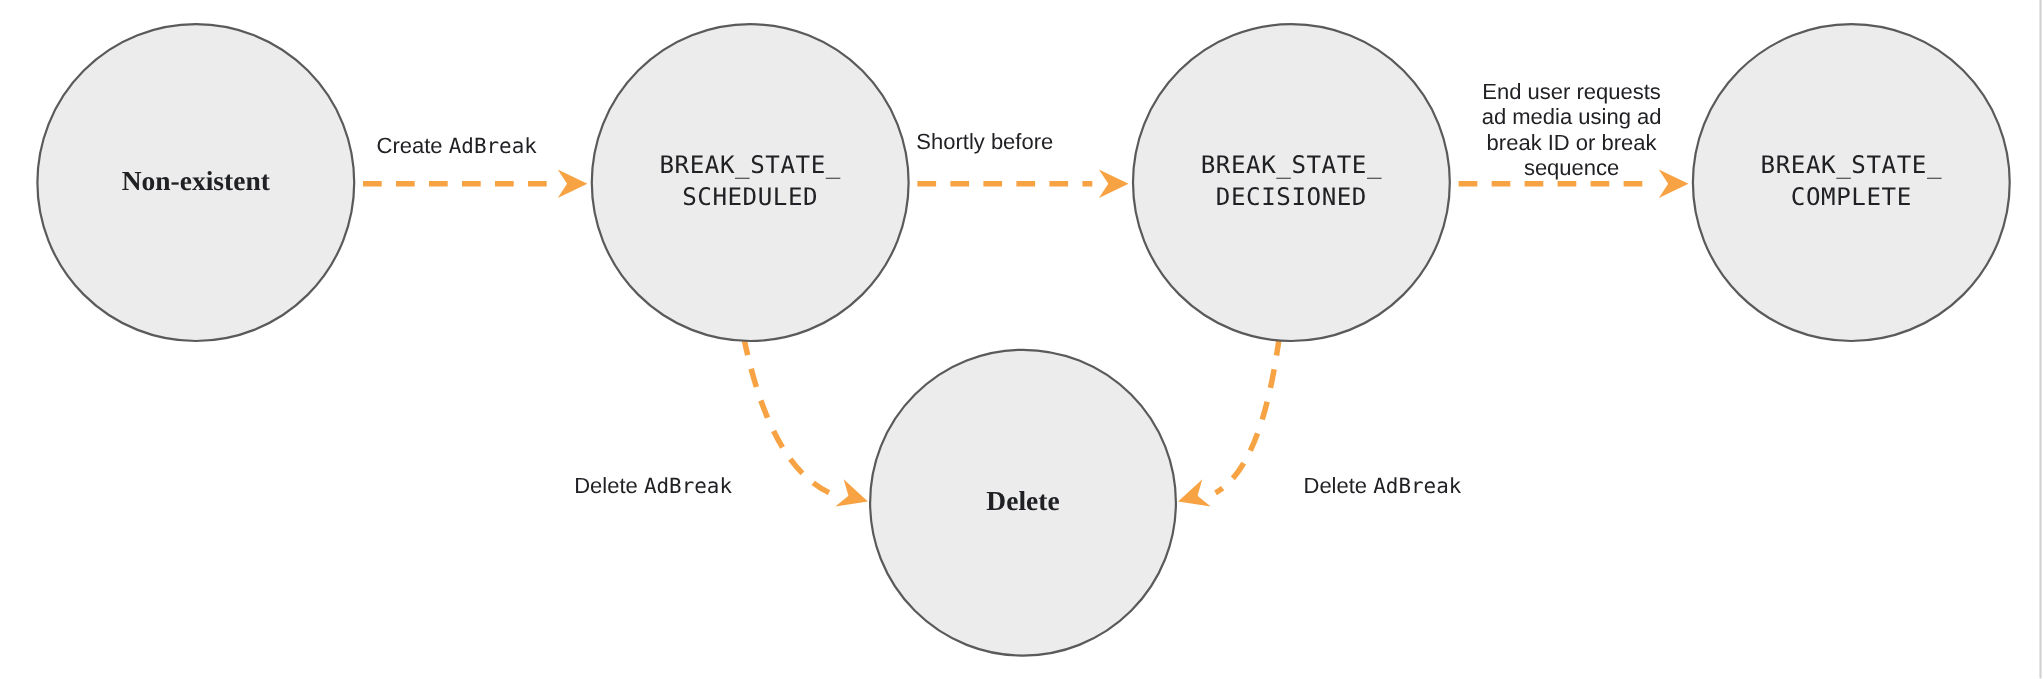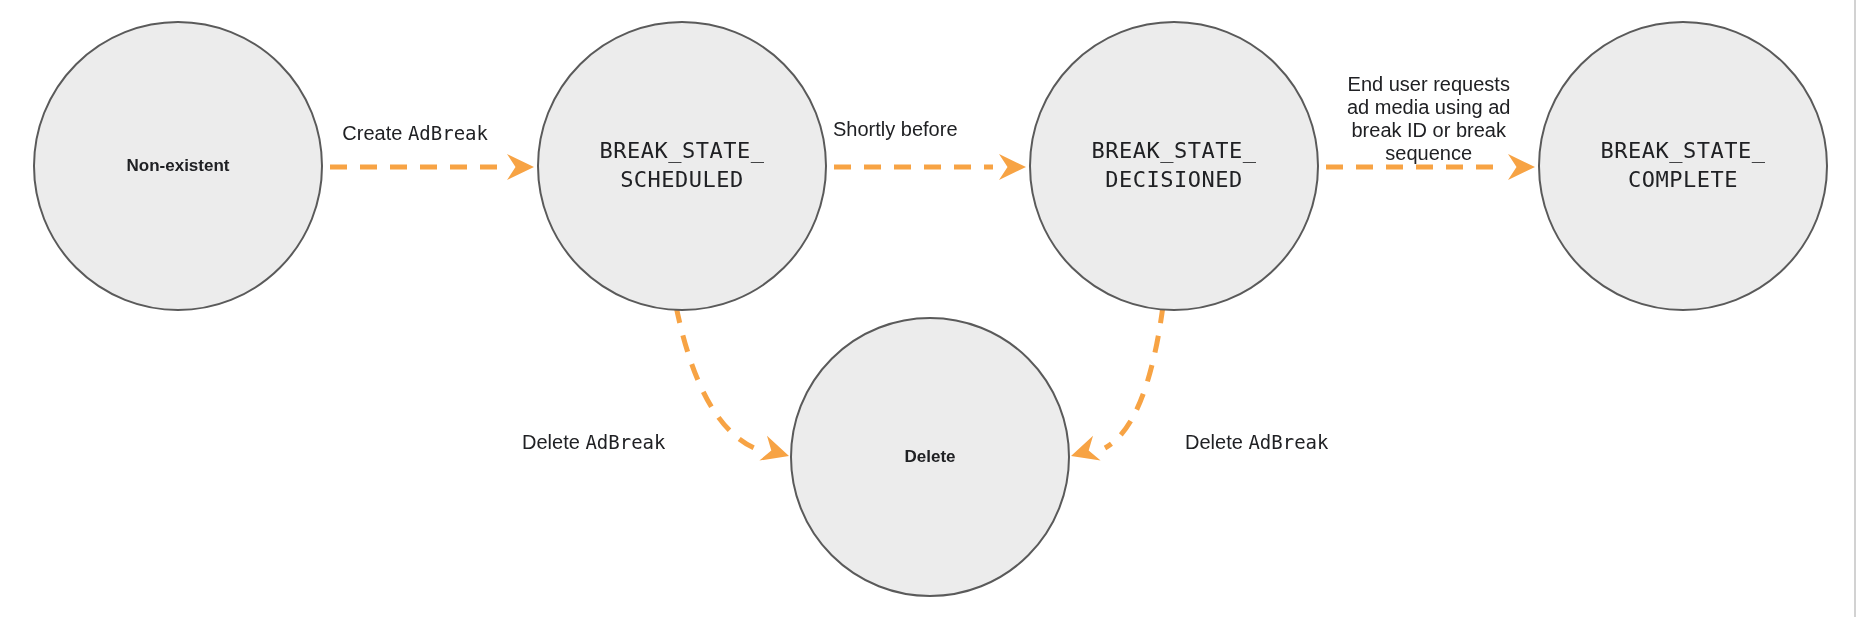--- a/index.html
+++ b/index.html
@@ -42,23 +42,23 @@
     align-items: center;
     justify-content: center;
     text-align: center;
   }
   .state-label {
     color: var(--text);
     white-space: pre-line;
     text-align: center;
   }
   .state-label.plain {
-    font-family: Liberation Sans, sans-serif;
+    font-family: Liberation Serif, serif;
     font-weight: 700;
-    font-size: 17px;
+    font-size: 25px;
   }
   .state-label.code {
     font-family: "DejaVu Sans Mono", monospace;
     font-weight: 400;
     font-size: 22px;
     line-height: 1.3;
     letter-spacing: 0.5px;
   }
   .edge-label {
     position: absolute;

